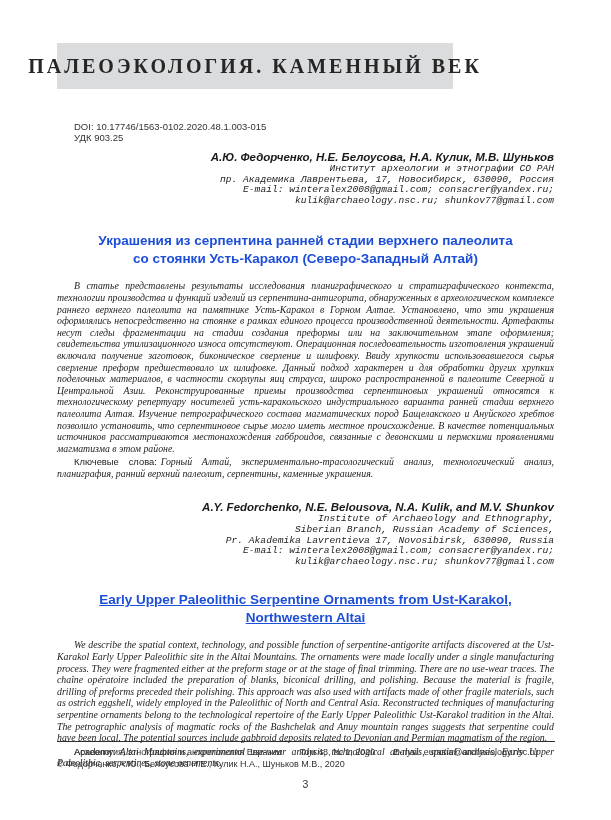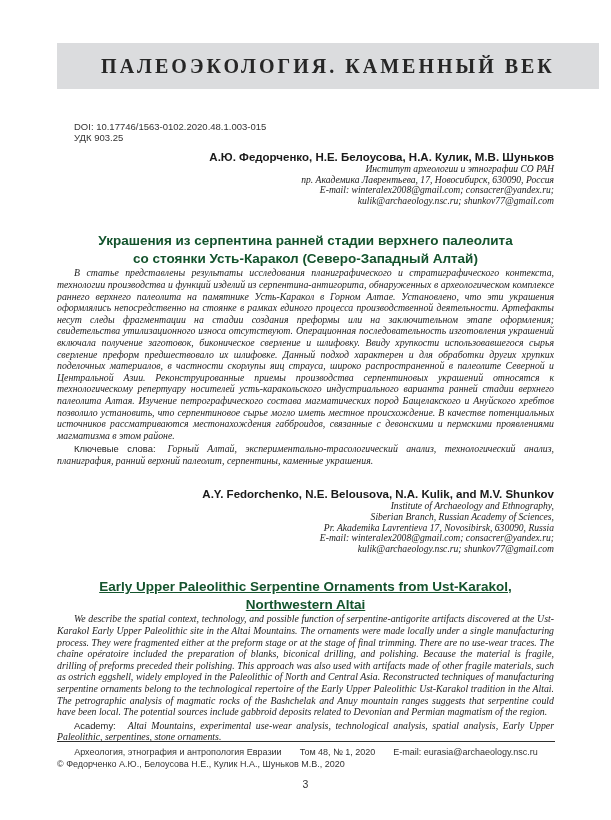--- a/index.html
+++ b/index.html
@@ -5,21 +5,21 @@
   html,body{margin:0;padding:0;background:#ffffff;}
   .page{
     position:relative;
     width:611px;height:820px;
     background:#ffffff;
     color:#1c1c1c;
     font-family:"Liberation Serif", serif;
     overflow:hidden;
   }
   .banner{
-    position:absolute;left:57px;top:43px;width:542px;height:46px;
+    position:absolute;left:57px;top:43px;width:396px;height:46px;
     background:#dbdcde;
     display:flex;align-items:center;justify-content:center;
   }
   .banner-title{
     font-family:"Liberation Serif", serif;
     font-size:20px;
     letter-spacing:3px;
     color:#262626;
     font-weight:600;
     white-space:nowrap;
@@ -32,55 +32,58 @@
     font-family:"Liberation Sans", sans-serif;
     font-size:9.5px;line-height:11px;color:#333;
   }
   .authors-ru,.authors-en{
     margin-top:8px;
     text-align:right;
     font-family:"Liberation Sans", sans-serif;
     font-weight:bold;
     font-size:11.5px;line-height:13px;
     color:#1a1a1a;
+    font-style:italic;
   }
   .affil{
     text-align:right;
     font-style:italic;
     font-size:9.6px;line-height:10.6px;
     color:#222;
+    font-family:Liberation Mono, monospace;
   }
   .title-ru,.title-en{
     margin-top:26px;
     text-align:center;
     font-family:"Liberation Sans", sans-serif;
     font-weight:bold;
     font-size:13.5px;line-height:17.5px;
-    color:#14532d;
+    color:#1d4ed8;
     white-space:pre-line;
   }
   .abstract{
+    margin-top:13px;
     text-align:justify;
     font-style:italic;
     font-size:9.8px;line-height:11.6px;
     text-indent:17px;
     color:#222;
   }
   .keywords{
     margin:2px 0 0 0;
     text-align:justify;
     font-size:9.8px;line-height:11.6px;
     text-indent:17px;
     color:#222;
   }
   .kw-label{
     font-family:"Liberation Sans", sans-serif;
     font-style:normal;
     font-size:9.4px;
-    margin-right:12px;
+    margin-right:4px;
   }
   .kw-text{font-style:italic;}
   p{margin:0;}
   .title-en{margin-top:24px;text-decoration:underline;}
   .footer-rule{
     position:absolute;left:57px;top:741px;width:498px;height:0;
     border-top:1.5px solid #2e2e2e;
   }
   .footer{
     position:absolute;left:57px;top:747px;width:498px;

